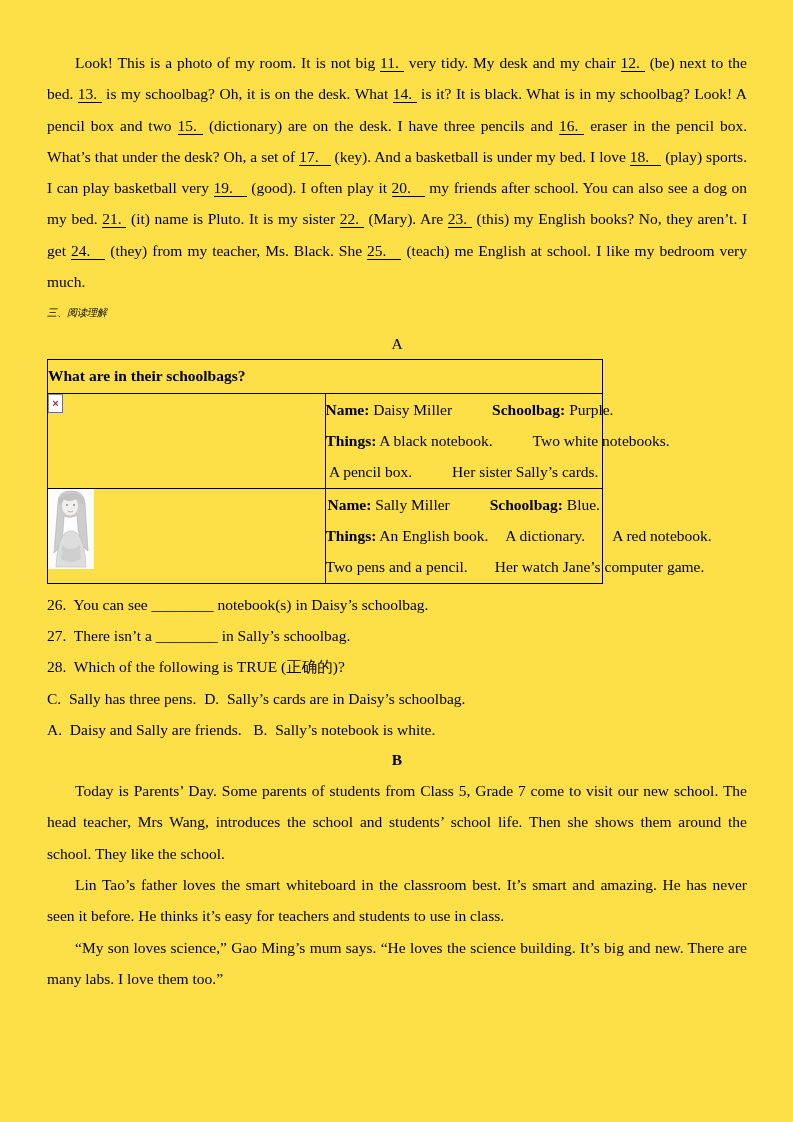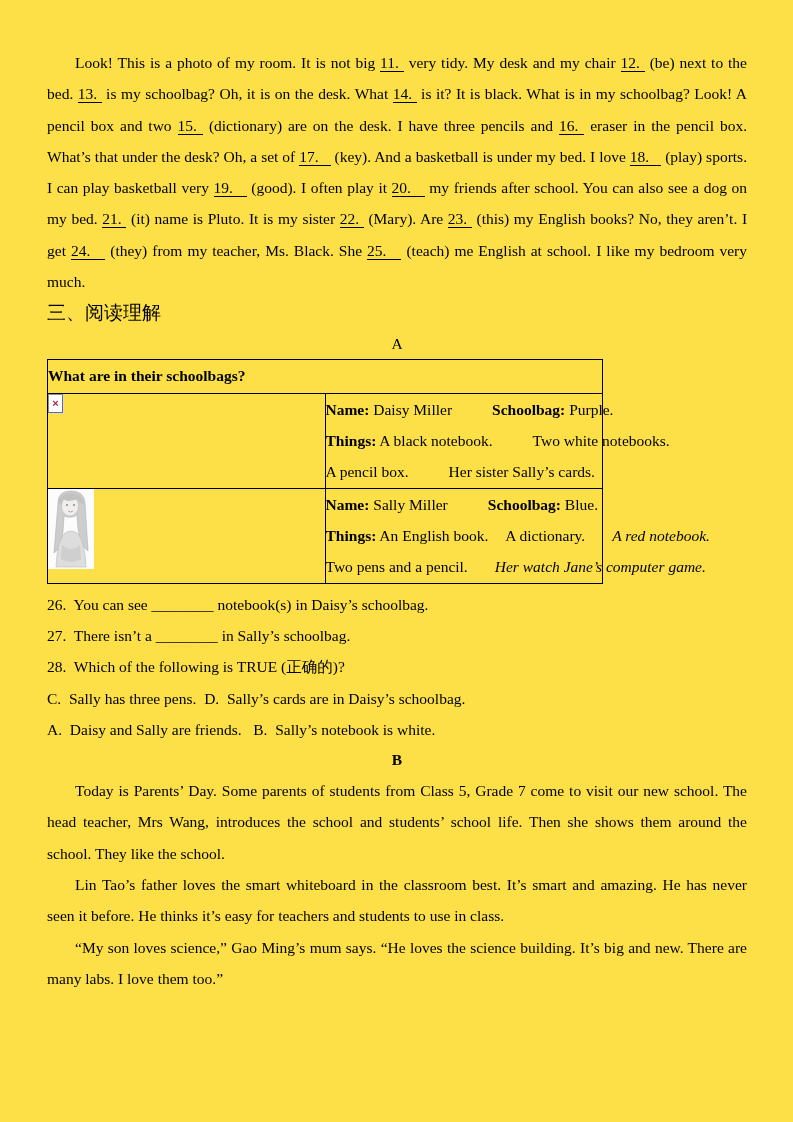--- a/index.html
+++ b/index.html
@@ -21,22 +21,23 @@
     text-align: justify;
     text-indent: 28px;
   }
   .blank {
     border-bottom: 1px solid #000;
     white-space: pre;
   }
   .section-heading {
     margin: 0;
     font-weight: normal;
-    font-size: 19px;
+    font-size: 10px;
     line-height: 31.3px;
+    font-style: italic;
   }
   .part-heading {
     text-align: center;
     line-height: 30px;
   }
   .part-heading.bold { font-weight: bold; }
 
   table.schoolbag-table {
     border-collapse: collapse;
     width: 556px;
@@ -57,23 +58,23 @@
   td.img-cell {
     width: 97px;
     vertical-align: middle;
     text-align: left;
     padding-left: 9px;
     height: 94px;
   }
   td.info-cell {
     padding: 1px 7px 0 7px;
   }
-  .cell-line { line-height: 31px; white-space: nowrap; }
+  .cell-line { line-height: 31px; white-space: nowrap; text-align: center; }
   .gap-lg { margin-left: 40px; }
-  .gap-md { margin-left: 27px; font-style: italic; }
+  .gap-md { margin-left: 27px; }
   .gap-sm { margin-left: 17px; }
 
   .broken-img {
     width: 13px; height: 17px;
     border: 1px solid #8f8f8f;
     border-right-color: #6e6e6e;
     border-bottom-color: #6e6e6e;
     background: #ffffff;
     box-shadow: 1px 1px 0 #d8d8d8;
     display: flex; align-items: center; justify-content: center;

